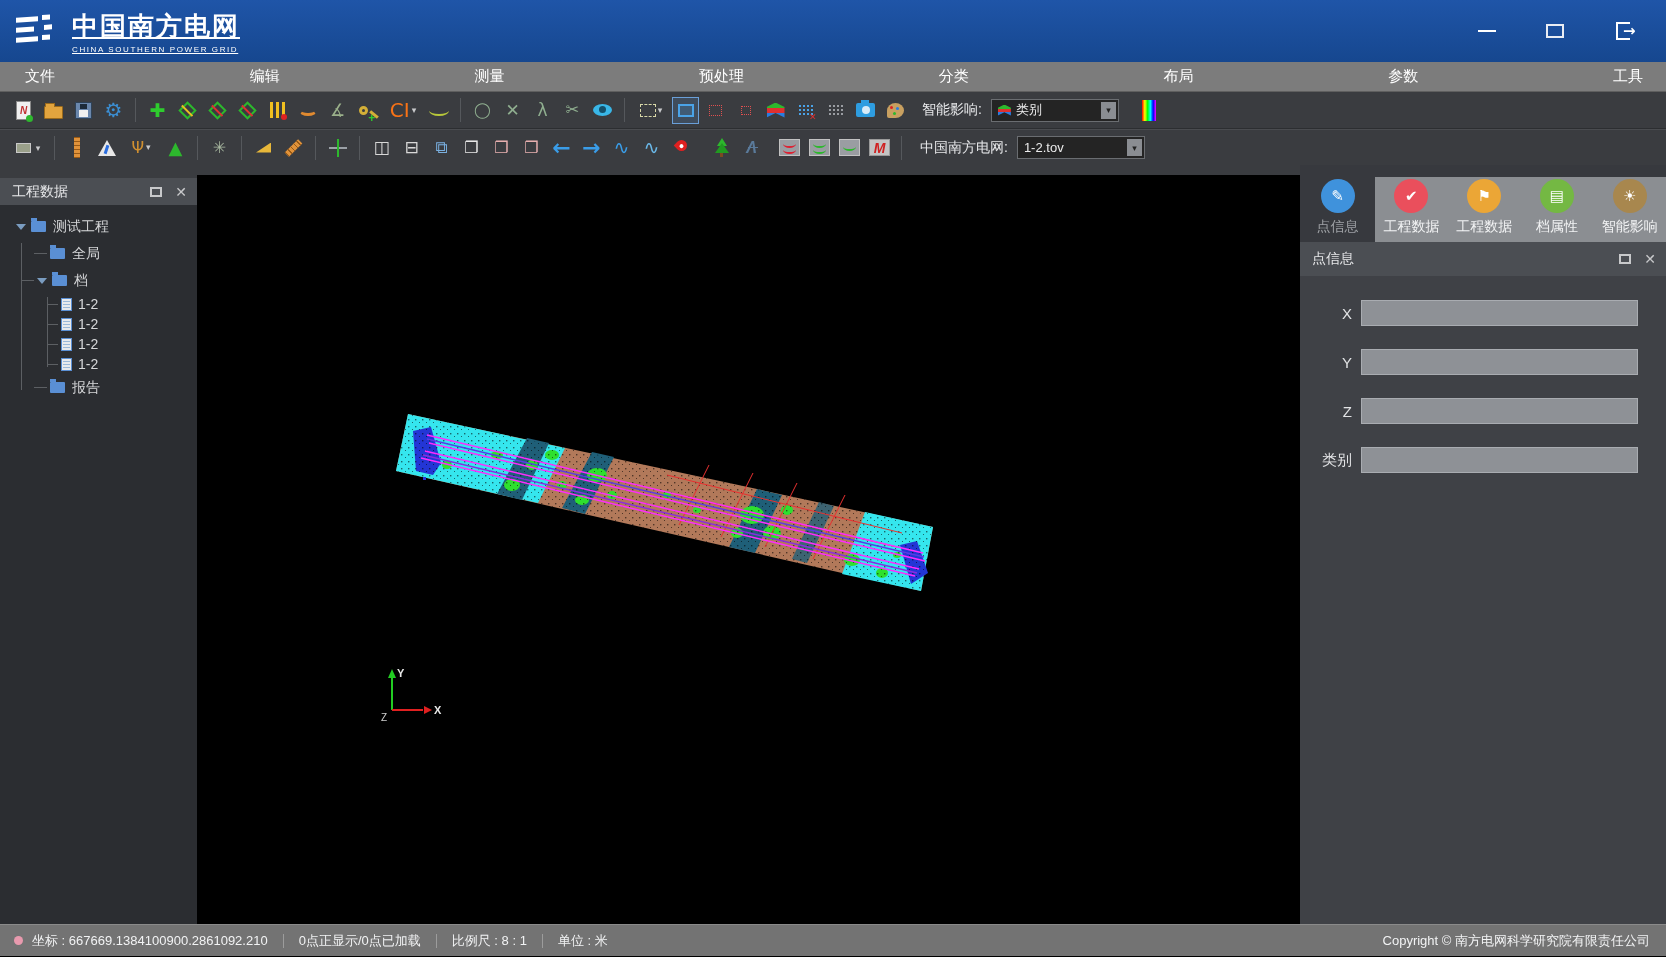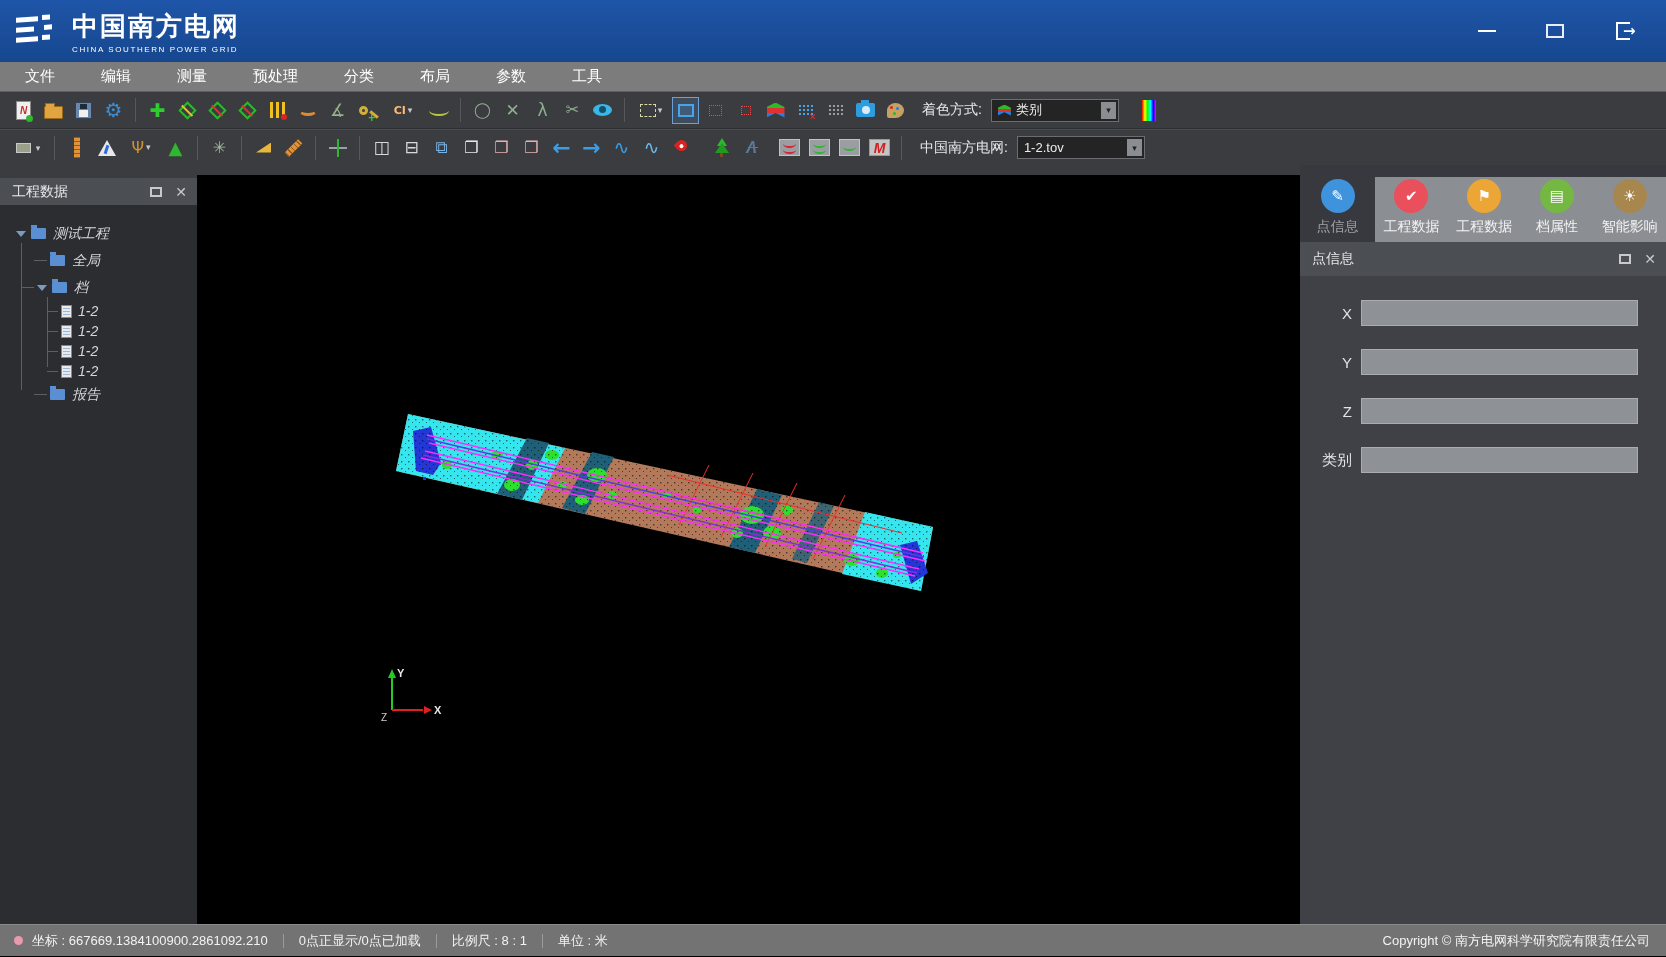--- a/index.html
+++ b/index.html
@@ -3,33 +3,33 @@
 <meta charset="utf-8">
 <style>
   * { margin:0; padding:0; box-sizing:border-box; }
   html,body { width:1666px; height:957px; overflow:hidden; background:#000; }
   body { font-family:"Liberation Sans","DejaVu Sans",sans-serif; }
   #app { width:1666px; height:957px; display:flex; flex-direction:column; position:relative; }
 
   
   .titlebar { height:62px; background:linear-gradient(#1f55a8,#16478f); display:flex; align-items:center; padding:0 30px 0 14px; }
   .logo-mark { width:48px; height:40px; margin-right:10px; flex:0 0 auto; }
-  .logo-text { display:flex; flex-direction:column; color:#fff; margin-right:32px; }
+  .logo-text { display:flex; flex-direction:column; color:#fff; margin-right:32px;text-decoration:underline; }
   .logo-cn { font-size:26px; font-weight:bold; letter-spacing:2px; white-space:nowrap; }
   .logo-en { font-size:8px; letter-spacing:1.6px; margin-top:1px; white-space:nowrap; }
   .app-title { color:#fff; font-size:25px; font-weight:bold; letter-spacing:2px; white-space:nowrap; }
   .win-controls { margin-left:auto; display:flex; align-items:center; gap:42px; }
   .win-btn { width:26px; height:26px; display:flex; align-items:center; justify-content:center; color:#fff; cursor:pointer; }
   .wb-min { width:18px; height:2px; background:#fff; }
   .wb-max { width:18px; height:14px; border:2px solid #e9edf4; }
   .wb-exit { position:relative; width:14px; height:18px; border:2px solid #fff; border-right:none; }
   .wb-exit i { position:absolute; left:5px; top:1px; font-style:normal; color:#fff; font-size:15px; font-weight:bold; line-height:12px; font-family:"DejaVu Sans",sans-serif; }
 
   
-  .menubar { height:30px; background:#7c7c7c; border-bottom:1px solid #5f5f5f; display:flex; align-items:center; padding-left:2px; }
+  .menubar { height:30px; background:#7c7c7c; border-bottom:1px solid #5f5f5f; display:flex; align-items:center; padding-left:2px;justify-content:space-between; }
   .menu-item { color:#fff; font-size:15px; padding:0 23px; height:100%; display:flex; align-items:center; cursor:pointer; }
 
   
   .toolbar { height:37px; background:#3a3c40; display:flex; align-items:center; padding-left:10px; gap:3px; }
   .toolbar.one { border-bottom:1px solid #2c2e31; }
   .toolbar.two { border-top:1px solid #4a4c50; height:36px; }
   .tb { width:27px; height:27px; display:flex; align-items:center; justify-content:center; cursor:pointer; flex:0 0 auto; position:relative; }
   .tb.gly { font-family:"DejaVu Sans",sans-serif; font-size:16px; line-height:1; }
   .tb.hl { border:1px solid #6a9fd8; background:rgba(90,150,220,.18); }
   .tsep { width:1px; height:24px; background:#2b2d30; border-right:1px solid #55585c; margin:0 5px; flex:0 0 auto; }
@@ -100,21 +100,21 @@
   
   .main { height:759px; display:flex; }
 
   
   .lp { width:197px; background:#2b2d31; display:flex; flex-direction:column; }
   .lp-topstrip { height:13px; background:#3a3c40; }
   .lp-header { height:27px; background:#4b4e53; display:flex; align-items:center; padding:0 10px 0 12px; color:#e6e7e9; font-size:14px; }
   .hd-icons { margin-left:auto; display:flex; align-items:center; gap:13px; }
   .mini-restore { width:12px; height:10px; border:2px solid #c8c9cb; cursor:pointer; }
   .mini-close { color:#c8c9cb; font-size:14px; line-height:1; cursor:pointer; font-family:"DejaVu Sans",sans-serif; }
-  .lp-body { flex:1; position:relative; padding-top:15px;font-style:italic; }
+  .lp-body { flex:1; position:relative; padding-top:8px; }
   .tr-row { display:flex; align-items:center; height:27px; color:#d6d7d9; font-size:14px; cursor:pointer; }
   .tr-row.file { height:20px; }
   .tr-root { padding-left:16px; }
   .tr-lv1 { padding-left:21px; }
   .tr-lv1::before { content:""; width:13px; height:1px; background:#5c5f63; margin-right:3px; }
   .tr-lv2 { padding-left:47px; }
   .tr-lv2::before { content:""; width:11px; height:1px; background:#5c5f63; margin-right:3px; }
   .tri { width:0; height:0; border-left:5px solid transparent; border-right:5px solid transparent; border-top:6px solid #7a9cc0; margin-right:5px; flex:0 0 auto; }
   .tree-folder { width:15px; height:11px; background:#5a8fd4; border-radius:1px; position:relative; margin:0 7px 0 0; flex:0 0 auto; }
   .tree-folder::before { content:""; position:absolute; left:0; top:-3px; width:6px; height:3px; background:#5a8fd4; }
@@ -221,21 +221,21 @@
         <i class="ic-bars"></i>
       </span>
     <span class="tb">
         <i class="ic-arc"></i>
       </span>
     <span class="tb gly" style="color:#9ab08a;font-size:17px">∡</span>
     <span class="tb">
         <i class="ic-key"></i>
       </span>
     <span class="tb gly" style="width:38px">
-        <span style="color:#fdba74;font-weight:bold;font-size:11px">CI</span>
+        <span style="color:#f97316;font-weight:normal;font-size:20px">CI</span>
         <span class="mini-arrow">▾</span>
       </span>
     <span class="tb">
         <i class="ic-catenary"></i>
       </span>
     <span class="tsep"></span>
     <span class="tb gly" style="color:#8fae8f;font-size:15px">◯</span>
     <span class="tb gly" style="color:#8fae8f;font-size:17px">✕</span>
     <span class="tb gly" style="color:#8fae8f;font-size:17px">λ</span>
     <span class="tb gly" style="color:#8fae8f;font-size:16px">✂</span>
@@ -264,21 +264,21 @@
       </span>
     <span class="tb">
         <i class="ic-grid gray"></i>
       </span>
     <span class="tb">
         <i class="ic-camera"></i>
       </span>
     <span class="tb">
         <i class="ic-palette"></i>
       </span>
-    <span class="tb-label">着色方式:</span>
+    <span class="tb-label">智能影响:</span>
     <div class="combo" style="width:128px">
       <i class="ic-layers mini"></i>
       <span>类别</span>
       <span class="arrowbox" style="margin-left:auto">▾</span>
     </div>
     <span class="tb" style="margin-left:14px">
         <i class="ic-rainbow"></i>
       </span>
   </div>
 

